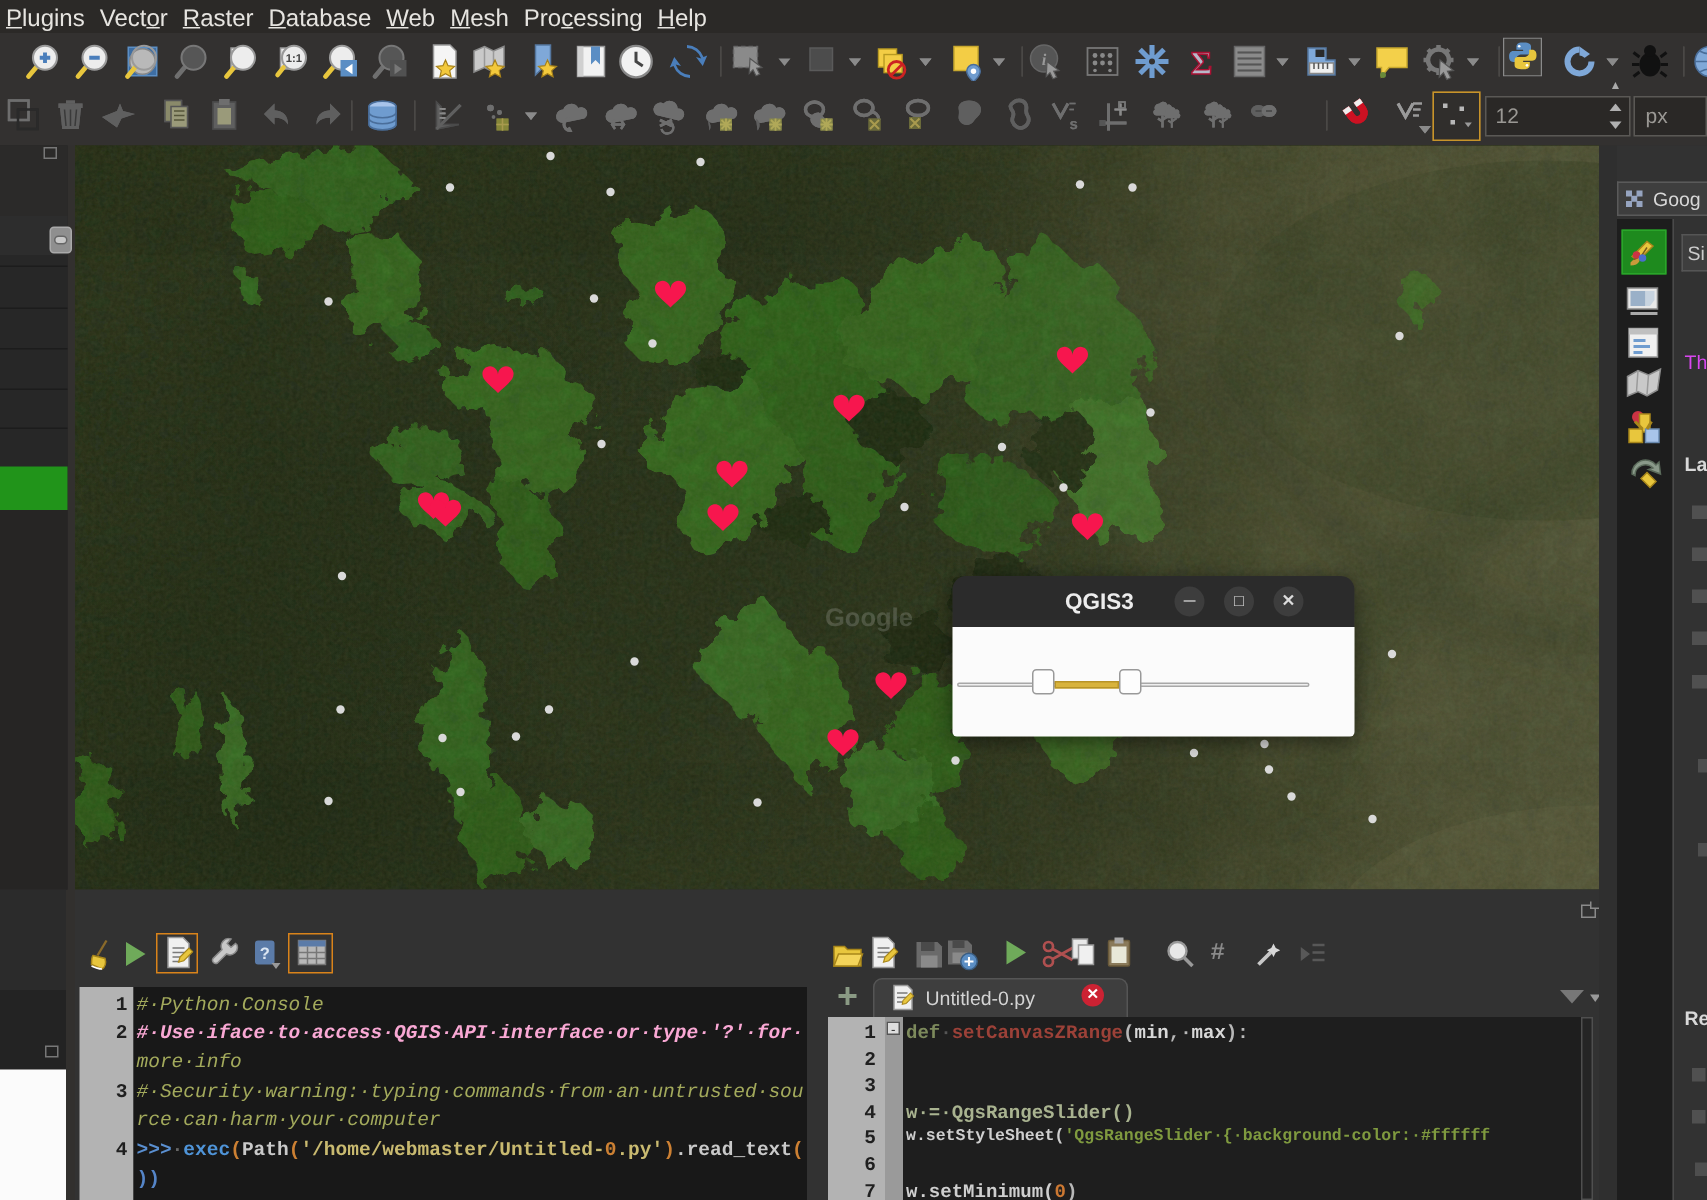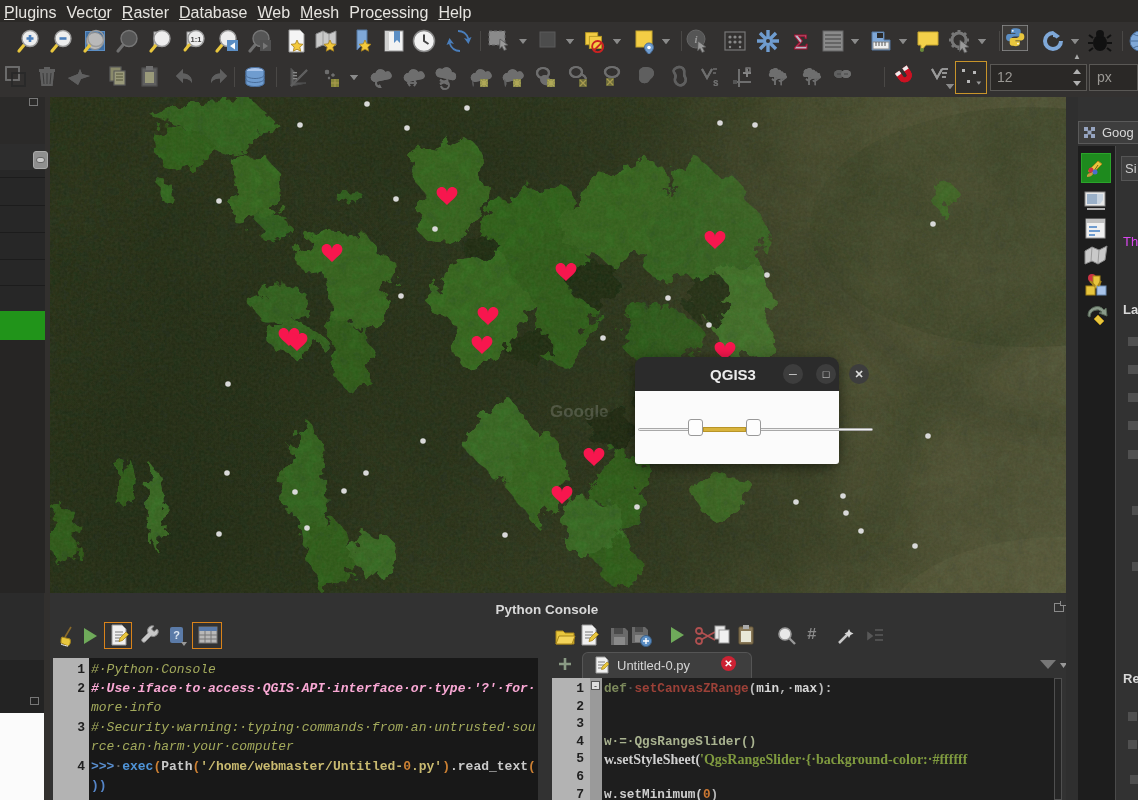--- a/index.html
+++ b/index.html
@@ -9,21 +9,21 @@
 .i{position:absolute;width:26px;height:26px}
 .sep{position:absolute;width:1px;height:20px;background:#4a4846}
 .dd{position:absolute;width:0;height:0;border-left:4px solid transparent;border-right:4px solid transparent;border-top:5px solid #8a8a8a}
 #leftpanel{position:absolute;left:0;top:97px;width:45px;height:496px;background:#242322}
 #map{position:absolute;left:50px;top:97px;width:1016px;height:496px;background:#263218}
 #consolepanel{position:absolute;left:50px;top:593px;width:1020px;height:207px;background:#323232}
 #rightpanel{position:absolute;left:1066px;top:97px;width:72px;height:703px;background:#2f2f2f}
 #whitebox{position:absolute;left:0;top:713px;width:44px;height:87px;background:#fbfbfb}
 #leftblock1{position:absolute;left:0;top:593px;width:44px;height:67px;background:#2b2b2b}
 #leftblock2{position:absolute;left:0;top:660px;width:44px;height:53px;background:#232323}
-#qwin{position:absolute;left:635px;top:357px;width:204px;height:107px;border-radius:9px;box-shadow:0 3px 14px rgba(0,0,0,.5)}
+#qwin{position:absolute;left:635px;top:384px;width:268px;height:107px;border-radius:9px;box-shadow:0 3px 14px rgba(0,0,0,.5)}
 #qtitle{position:relative;height:34px;background:#2b2b2b;border-radius:9px 9px 0 0;color:#ececec;font-weight:bold;font-size:15px}
 #qbody{position:relative;height:73px;background:#fbfbfb;border-radius:0 0 3px 3px}
 .qbtn{position:absolute;top:7px;width:20px;height:20px;border-radius:50%;background:#3d3d3d;color:#dcdcdc;text-align:center;line-height:20px;font-size:11px}
 </style>
 </head>
 <body>
 <div id="menubar">
  <span><u>P</u>lugins</span>
     <span>Vect<u>o</u>r</span>
     <span><u>R</u>aster</span>
@@ -807,21 +807,20 @@
 <use href="#hrt" x="512" y="398"></use>
 </g>
 </svg>
 </div>
 <div id="leftblock1"></div>
 <div id="leftblock2">
     <div style="position:absolute;left:30px;top:37px;width:9px;height:8px;border:1px solid #777"></div>
   </div>
 <div id="whitebox"></div>
 <div id="consolepanel">
-<div style="position:absolute;left:0;top:9px;width:994px;text-align:center;font-size:13.5px;font-weight:bold;color:#d8d8d8">Python Console</div>
 <div style="position:absolute;left:1004px;top:10px;width:10px;height:9px;border:1px solid #8a8a8a">
       <div style="position:absolute;right:-3px;top:-3px;width:6px;height:5px;background:#323232;border-left:1px solid #8a8a8a;border-bottom:1px solid #8a8a8a"></div>
     </div>
 <svg style="position:absolute;left:7px;top:32px" width="22" height="22" viewBox="0 0 22 22">
       <line x1="14" y1="2" x2="8" y2="12" stroke="#8a6a2a" stroke-width="1.6"></line>
       <path d="M5 12l8 2c1 3 0 6-2 7l-7-3c0-3 0-5 1-6z" fill="#e8c63d" stroke="#a8861a"></path>
       <path d="M4 19c2 1 5 2 7 2" stroke="#fff" stroke-width="1"></path>
     </svg>
 <svg style="position:absolute;left:30px;top:33px" width="20" height="20" viewBox="0 0 20 20">
       <path d="M4 2l13 8-13 8z" fill="#6faa5a"></path>
@@ -956,21 +955,21 @@
 <div style="position:absolute;left:502px;top:88px;width:32px;text-align:right;font-family:Liberation Mono,monospace;font-size:13px;white-space:pre;font-weight:bold;color:#1f1f1f">1</div>
 <div style="position:absolute;left:502px;top:106px;width:32px;text-align:right;font-family:Liberation Mono,monospace;font-size:13px;white-space:pre;font-weight:bold;color:#1f1f1f">2</div>
 <div style="position:absolute;left:502px;top:123px;width:32px;text-align:right;font-family:Liberation Mono,monospace;font-size:13px;white-space:pre;font-weight:bold;color:#1f1f1f">3</div>
 <div style="position:absolute;left:502px;top:141px;width:32px;text-align:right;font-family:Liberation Mono,monospace;font-size:13px;white-space:pre;font-weight:bold;color:#1f1f1f">4</div>
 <div style="position:absolute;left:502px;top:158px;width:32px;text-align:right;font-family:Liberation Mono,monospace;font-size:13px;white-space:pre;font-weight:bold;color:#1f1f1f">5</div>
 <div style="position:absolute;left:502px;top:176px;width:32px;text-align:right;font-family:Liberation Mono,monospace;font-size:13px;white-space:pre;font-weight:bold;color:#1f1f1f">6</div>
 <div style="position:absolute;left:502px;top:194px;width:32px;text-align:right;font-family:Liberation Mono,monospace;font-size:13px;white-space:pre;font-weight:bold;color:#1f1f1f">7</div>
 <div style="position:absolute;left:541px;top:88px;width:9px;height:9px;border:1px solid #555;background:#ddd;color:#333;font-size:9px;line-height:8px;text-align:center">-</div>
 <div style="position:absolute;left:554px;top:88px;font-family:Liberation Mono,monospace;font-size:12.7px;white-space:pre;font-weight:bold"><span style="color:#7d8a5c">def</span><span style="color:#555">·</span><span style="color:#9c4138">setCanvasZRange</span><span style="color:#b8b8b8">(</span><span style="color:#d8d8d8">min</span><span style="color:#b8b8b8">,·</span><span style="color:#d8d8d8">max</span><span style="color:#b8b8b8">):</span></div>
 <div style="position:absolute;left:554px;top:141px;font-family:Liberation Mono,monospace;font-size:12.7px;white-space:pre;font-weight:bold"><span style="color:#a9b390">w·=·QgsRangeSlider()</span></div>
-<div style="position:absolute;left:554px;top:159px;font-family:Liberation Serif, serif;font-size:14px;white-space:pre;font-weight:bold"><span style="color:#cfcfcf">w.setStyleSheet(</span><span style="color:#7f9a3f">'QgsRangeSlider·{·background-color:·#ffffff</span></div>
+<div style="position:absolute;left:554px;top:159px;font-family:Liberation Mono, monospace;font-size:11px;white-space:pre;font-weight:bold"><span style="color:#cfcfcf">w.setStyleSheet(</span><span style="color:#7f9a3f">'QgsRangeSlider·{·background-color:·#ffffff</span></div>
 <div style="position:absolute;left:554px;top:194px;font-family:Liberation Mono,monospace;font-size:12.7px;white-space:pre;font-weight:bold"><span style="color:#cfcfcf">w.setMinimum(</span><span style="color:#cc7832">0</span><span style="color:#b8b8b8">)</span></div>
 <div style="position:absolute;left:1022px;top:83px;width:3px;height:3px;background:#6a6a6a;border-radius:50%"></div>
     <div style="position:absolute;left:1022px;top:91px;width:3px;height:3px;background:#6a6a6a;border-radius:50%"></div>
     <div style="position:absolute;left:1022px;top:99px;width:3px;height:3px;background:#6a6a6a;border-radius:50%"></div>
   </div>
 <div id="rightpanel">
 <div style="position:absolute;left:12px;top:0;width:60px;height:703px;background:#323232"></div>
 <div style="position:absolute;left:12px;top:49px;width:37px;height:654px;background:#1d1d1d"></div>
 <div style="position:absolute;left:49px;top:49px;width:1px;height:654px;background:#4a4a4a"></div>
 <div style="position:absolute;left:12px;top:24px;width:60px;height:23px;background:#3e3e3e;border:1px solid #5a5a5a;border-right:none"></div>

